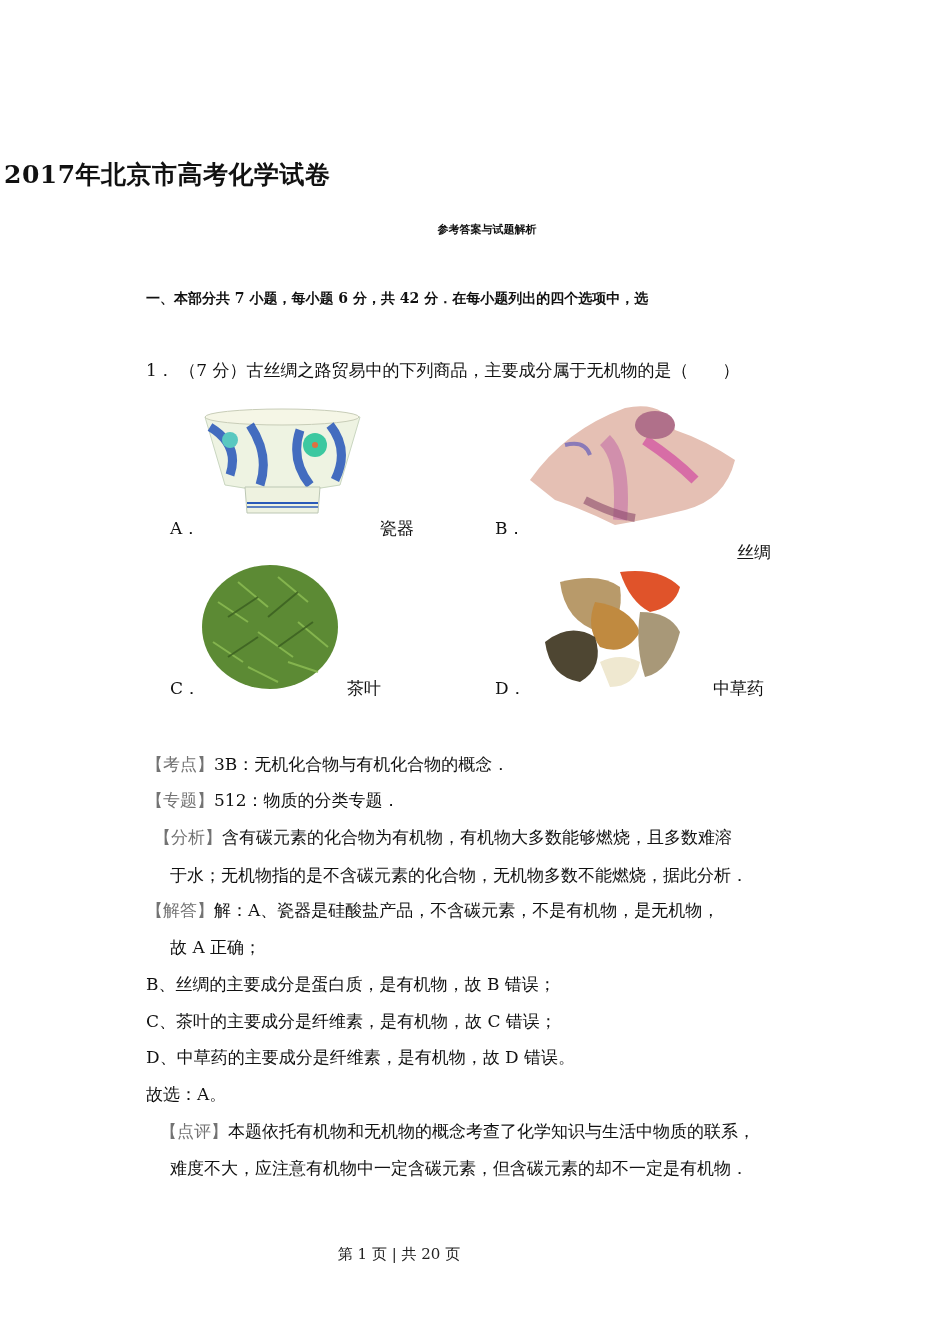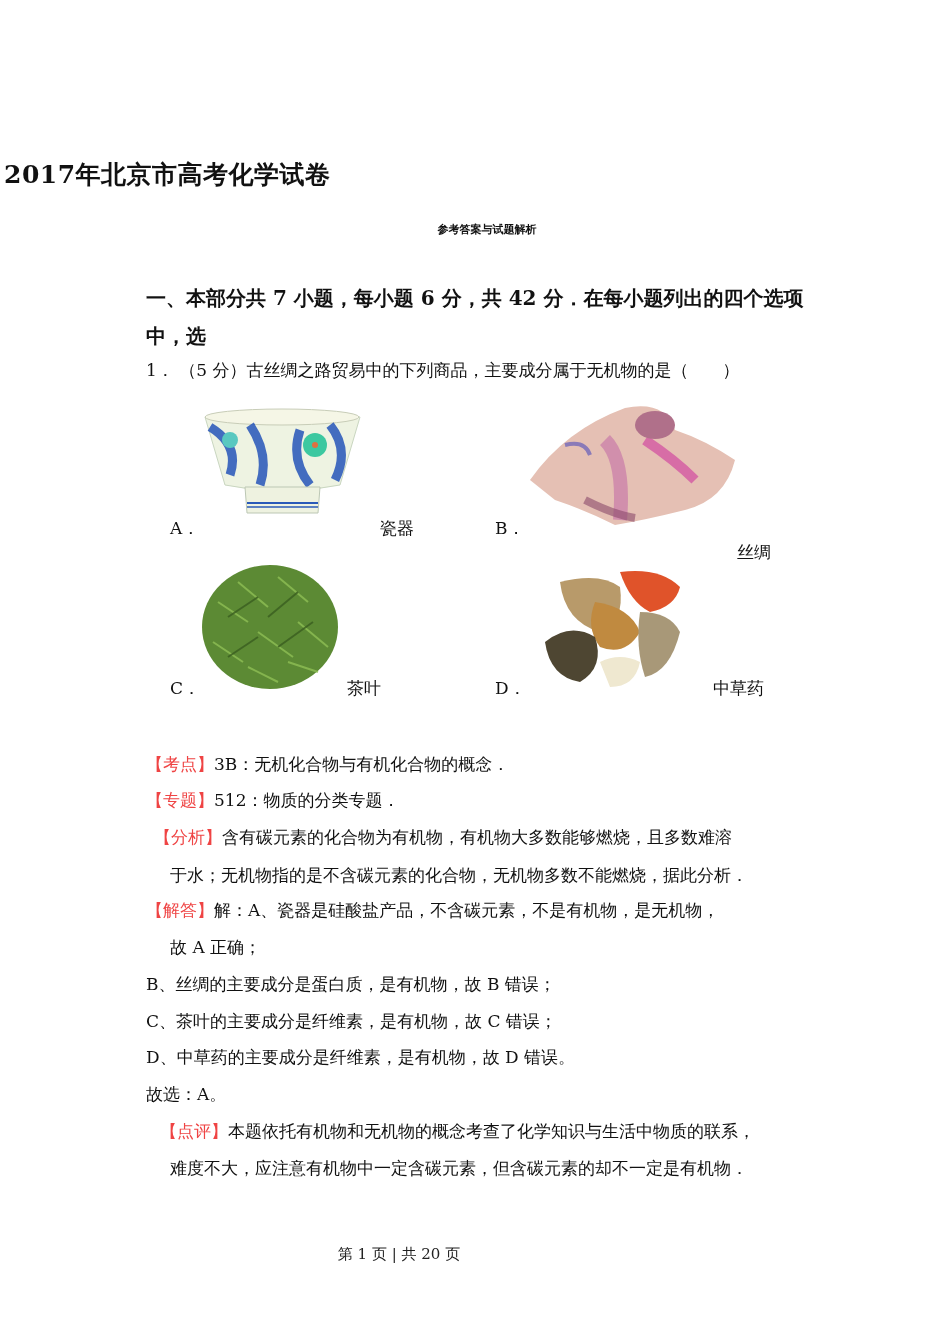--- a/index.html
+++ b/index.html
@@ -14,45 +14,45 @@
     font-size: 25px; font-weight: bold; letter-spacing: 0.5px;
     font-family: "DejaVu Serif", "Liberation Serif", serif;
   }
   .subtitle {
     left: 0; width: 950px; top: 222px; text-align: center;
     font-size: 11px; font-weight: bold;
     font-family: "DejaVu Sans", "Liberation Sans", sans-serif;
     margin-left: 12px;
   }
   .section-head {
-    left: 146px; width: 680px; font-size: 20px; font-weight: bold; line-height: 38px;
+    left: 146px; width: 680px; font-size: 14px; font-weight: bold; line-height: 38px;
   }
   .section-head .l2 { padding-left: 24px; display: block; }
   .line { font-size: 17px; white-space: nowrap; line-height: 24px; }
-  .label-blue { color: #ef4444; }
+  .label-blue { color: #737373; }
   .img-box { position: absolute; overflow: hidden; }
   .opt-letter { font-size: 17px; }
   .opt-name { font-size: 17px; }
   .footer {
     left: 0; width: 798px; top: 1245px; text-align: center; font-size: 15px; color: #222;
   }
 </style>
 </head>
 <body>
 
 <div class="abs title">2017年北京市高考化学试卷</div>
 <div class="abs subtitle">参考答案与试题解析</div>
 
 <div class="abs section-head" style="top:279px;">
   <span>一、本部分共 7 小题，每小题 6 分，共 42 分．在每小题列出的四个选项中，选</span>
 </div>
 
 <div class="abs line" style="left:146px; top:358px;">
   <span>1．</span>
-  <span>（5 分）古丝绸之路贸易中的下列商品，主要成分属于无机物的是（　　）</span>
+  <span>（7 分）古丝绸之路贸易中的下列商品，主要成分属于无机物的是（　　）</span>
 </div>
 
 <div class="img-box" style="left:200px; top:405px; width:165px; height:120px;">
   <svg width="165" height="120" viewBox="0 0 165 120">
     <path d="M5 12 Q82 0 160 12 L140 80 Q82 92 25 80 Z" fill="#eef3e2" stroke="#c9d6c0"></path>
     <ellipse cx="82" cy="12" rx="77" ry="8" fill="#f5f6e6" stroke="#c8cdb8"></ellipse>
     <path d="M10 22 Q40 40 30 70 M50 20 Q70 50 60 80 M100 25 Q90 55 110 80 M130 20 Q150 45 135 75" stroke="#2554b8" stroke-width="9" fill="none" opacity="0.85"></path>
     <circle cx="115" cy="40" r="12" fill="#3cc8a0"></circle>
     <circle cx="115" cy="40" r="3" fill="#e07040"></circle>
     <circle cx="30" cy="35" r="8" fill="#59c8c0"></circle>

